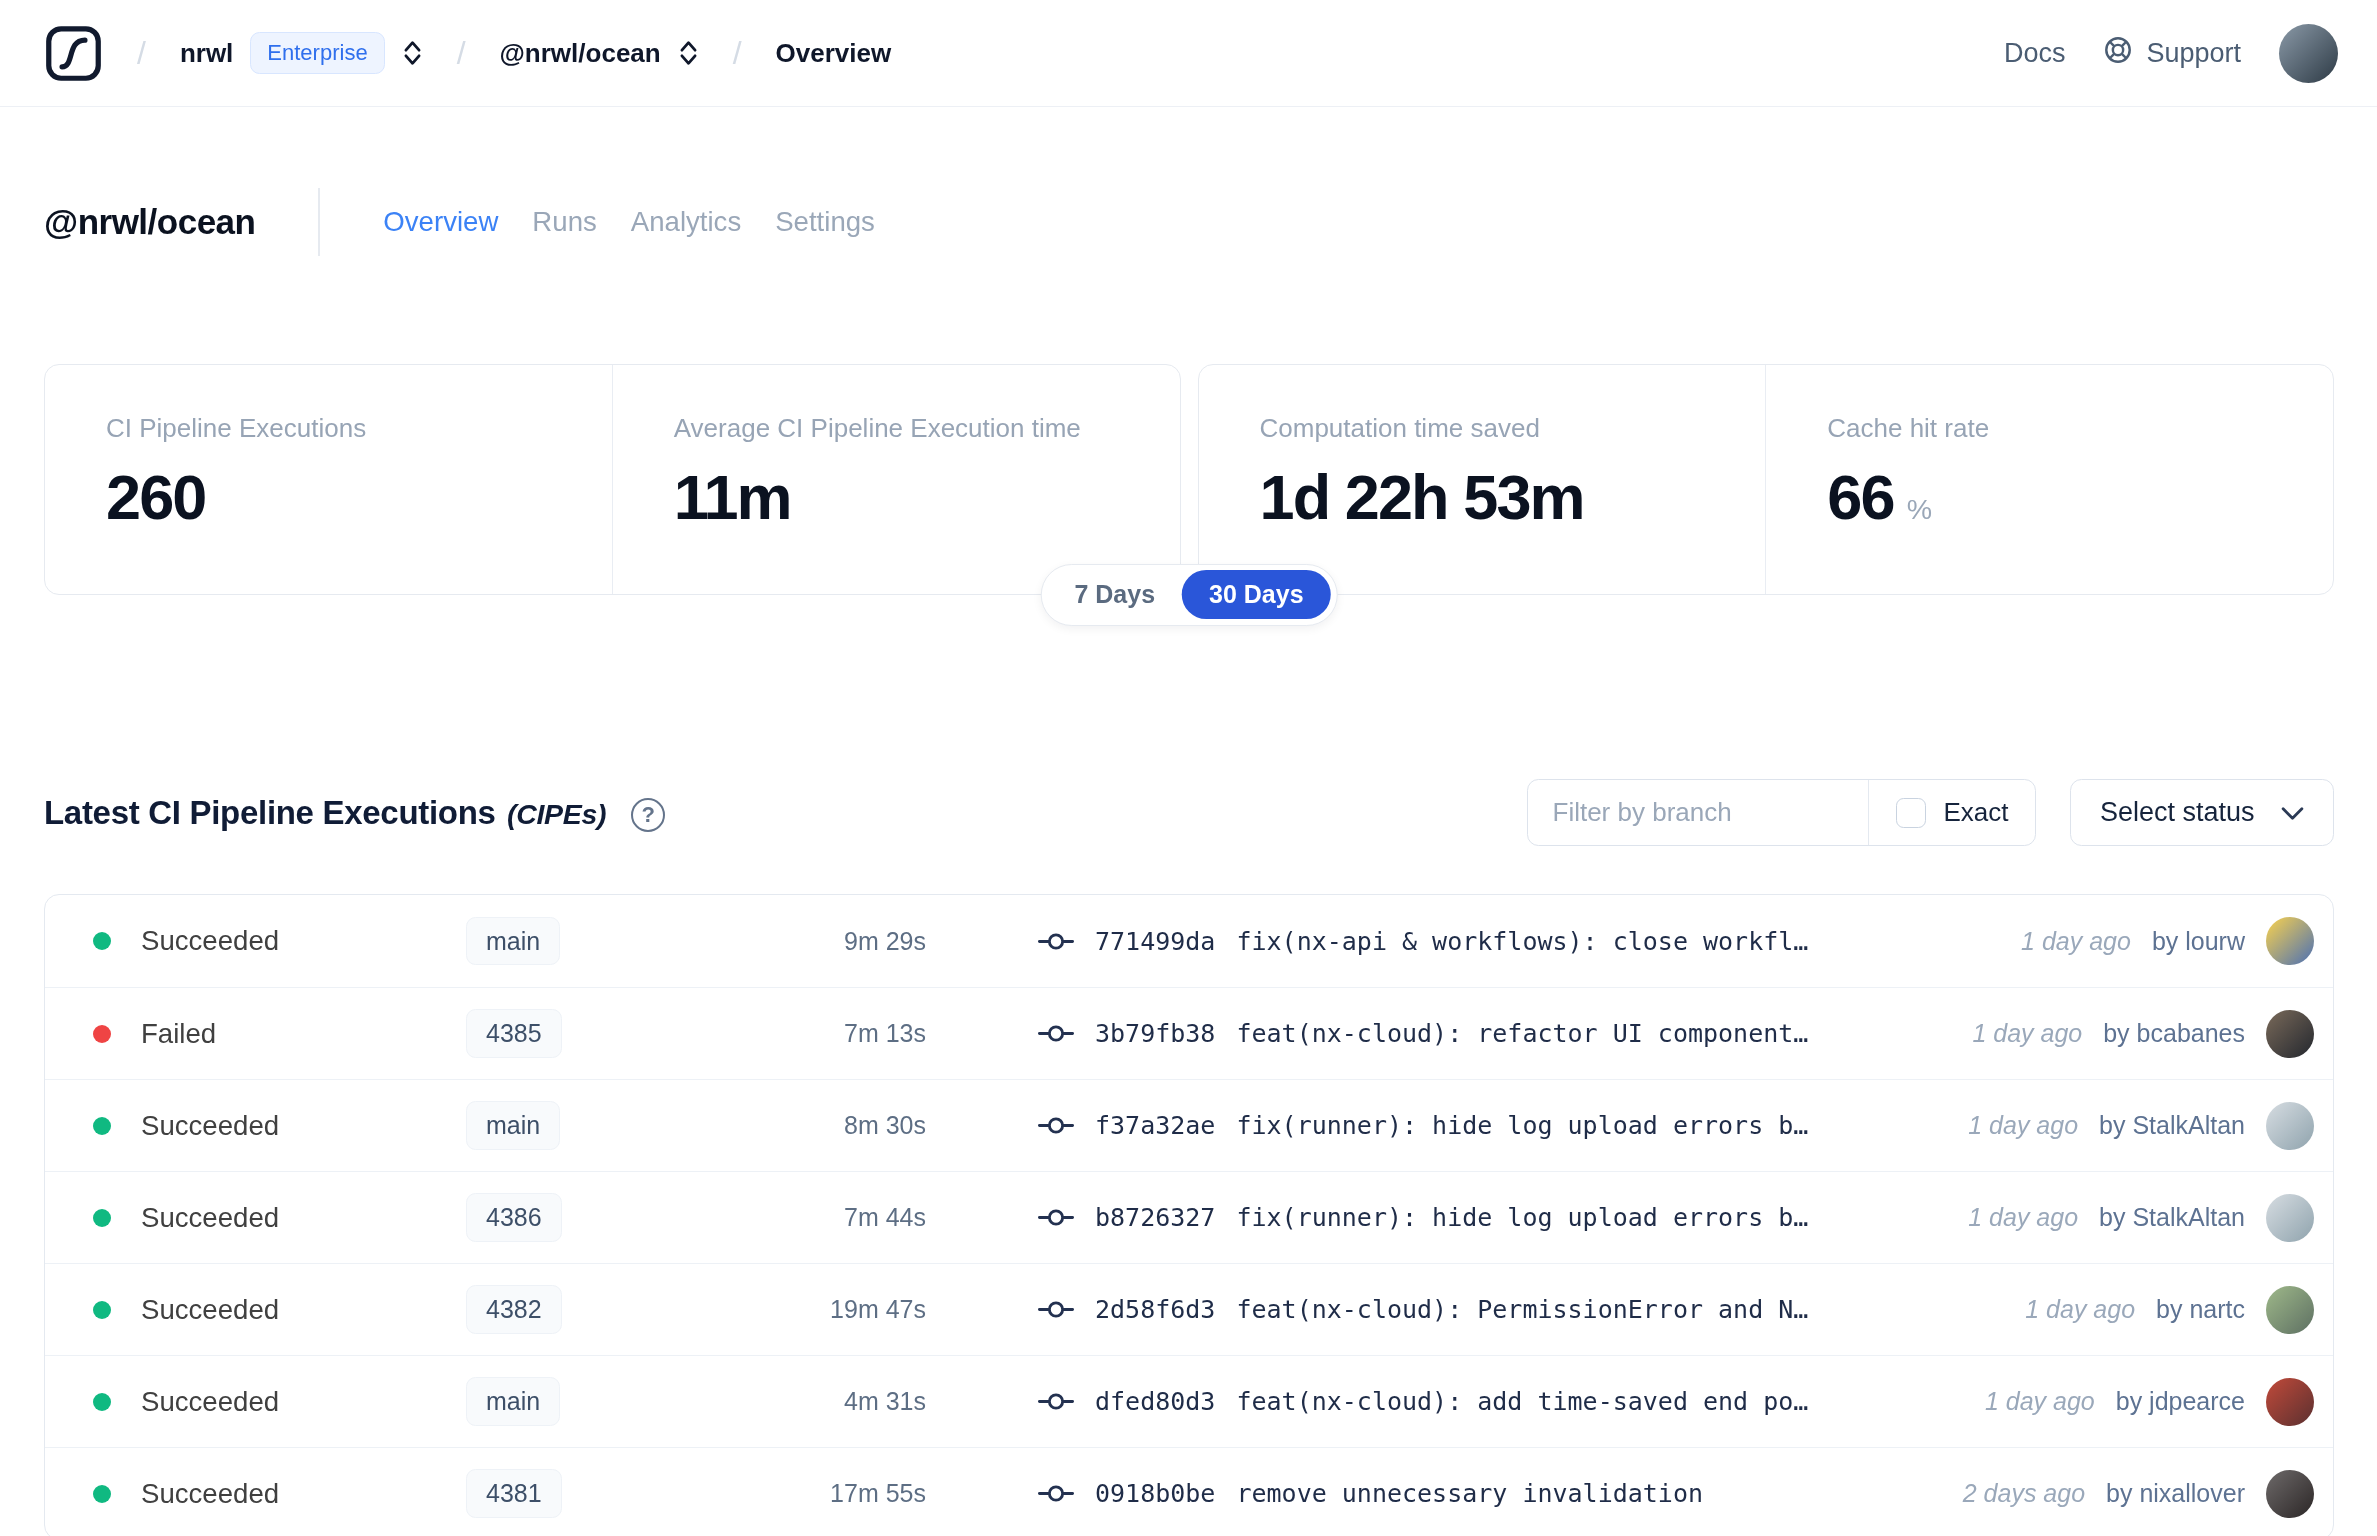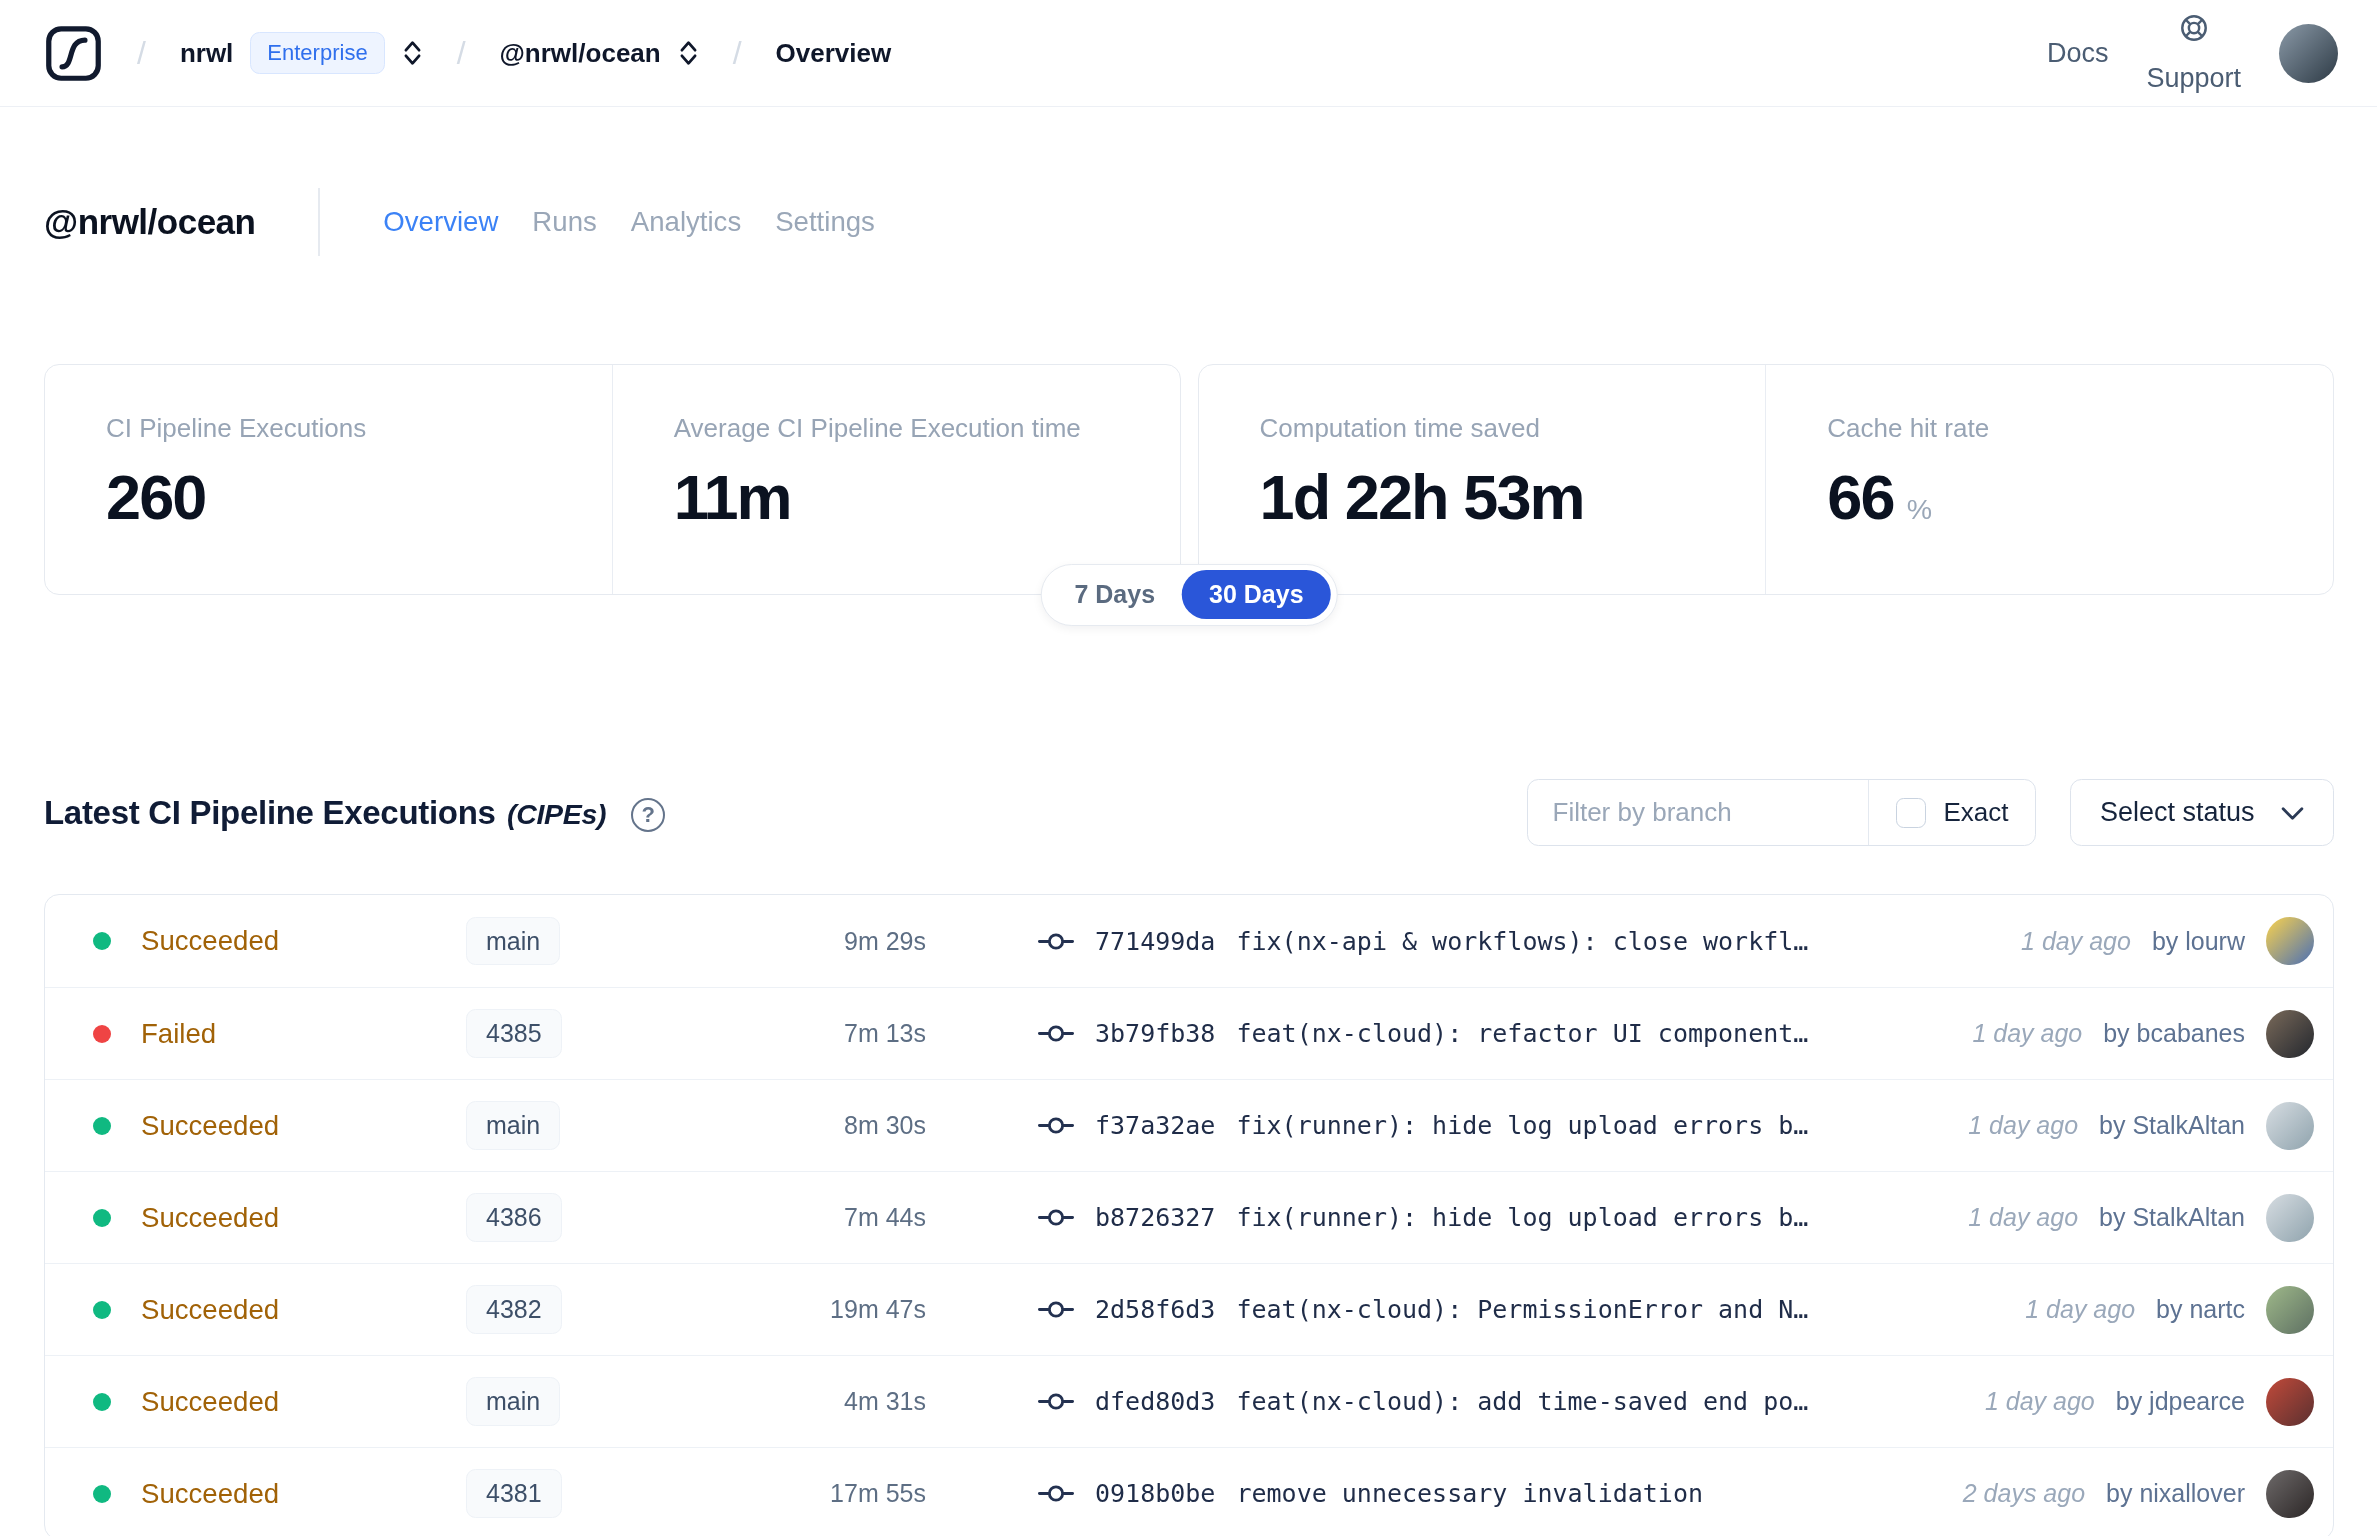--- a/index.html
+++ b/index.html
@@ -22,21 +22,21 @@
   .logo { display:flex; align-items:center; }
   .slash { color:#d5dce5; font-size:32px; font-weight:400; }
   .crumb { display:flex; align-items:center; gap:17px; font-size:26px; font-weight:600; color:#0f172a; }
   .ent-badge {
     font-size:22px; font-weight:500; color:#2f6fed;
     background:#eef4ff; border:1.9px solid #d8e6ff; border-radius:9.5px;
     padding:6.7px 16px;
   }
   .switch-icon { display:flex; }
   .nav-right { display:flex; align-items:center; gap:38px; font-size:27px; font-weight:500; color:#4b5d73; }
-  .support-link { display:flex; align-items:center; gap:13px;flex-direction:column; }
+  .support-link { display:flex; align-items:center; gap:13px; }
   .avatar { width:59px; height:59px; border-radius:50%; background:#64748b; }
 
   
   .page-header {
     margin-top:79px; padding:0 44px; height:72px;
     display:flex; align-items:center; justify-content:space-between;
   }
   .ph-left { display:flex; align-items:center; }
   .page-title { margin:0; font-size:35px; font-weight:700; letter-spacing:-0.5px; color:#0b1220; }
   .vdiv { width:1.9px; height:68px; background:#e6eaf0; margin:0 63px; }
@@ -114,21 +114,21 @@
   .cipe-table {
     margin:48px 44px 0; background:#fff;
     border:1.9px solid #e4e9f0; border-radius:15px;
   }
   .row {
     display:grid;
     grid-template-columns:373px 249px 211px 112px minmax(0,1fr) auto;
     align-items:center; height:92px; padding:0 19px 0 48px;
   }
   .row + .row { border-top:1.9px solid #edf1f6; }
-  .c-status { display:flex; align-items:center; gap:30px; font-size:27.6px; font-weight:500; color:#a16207; }
+  .c-status { display:flex; align-items:center; gap:30px; font-size:27.6px; font-weight:500; color:#404040; }
   .dot { width:18px; height:18px; border-radius:50%; flex:none; background:#10b981; }
   .branch-badge {
     display:inline-block; font-size:25px; color:#3d4f68;
     background:#f8fafc; border:1.9px solid #eef2f7; border-radius:9.5px;
     padding:8.6px 19px; white-space:nowrap;
   }
   .c-duration { font-size:25px; color:#5d6e84; text-align:right; white-space:nowrap; }
   .c-commit {
     display:flex; align-items:center; gap:21px; min-width:0;
     font-family:"DejaVu Sans Mono", monospace; font-size:25px; color:#1f2c48;

